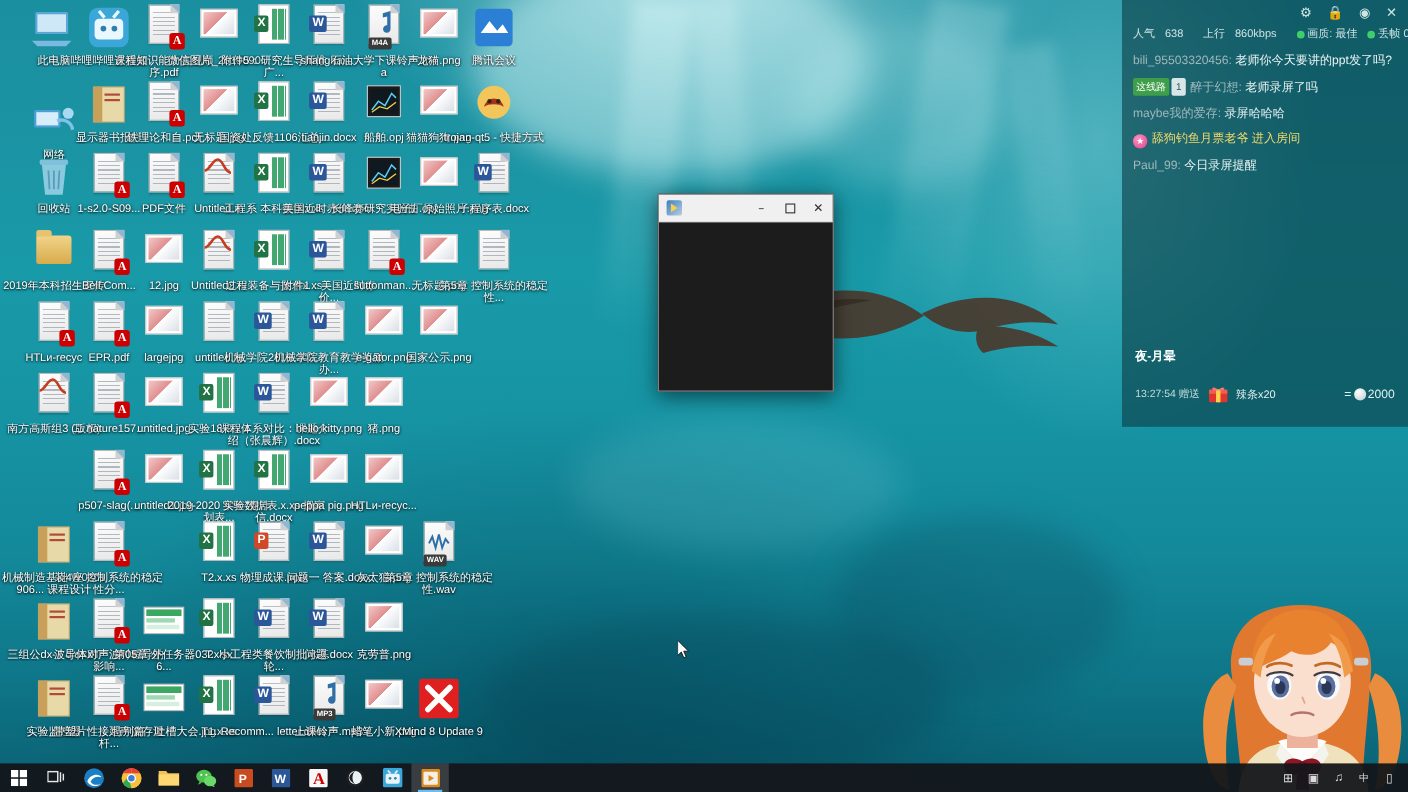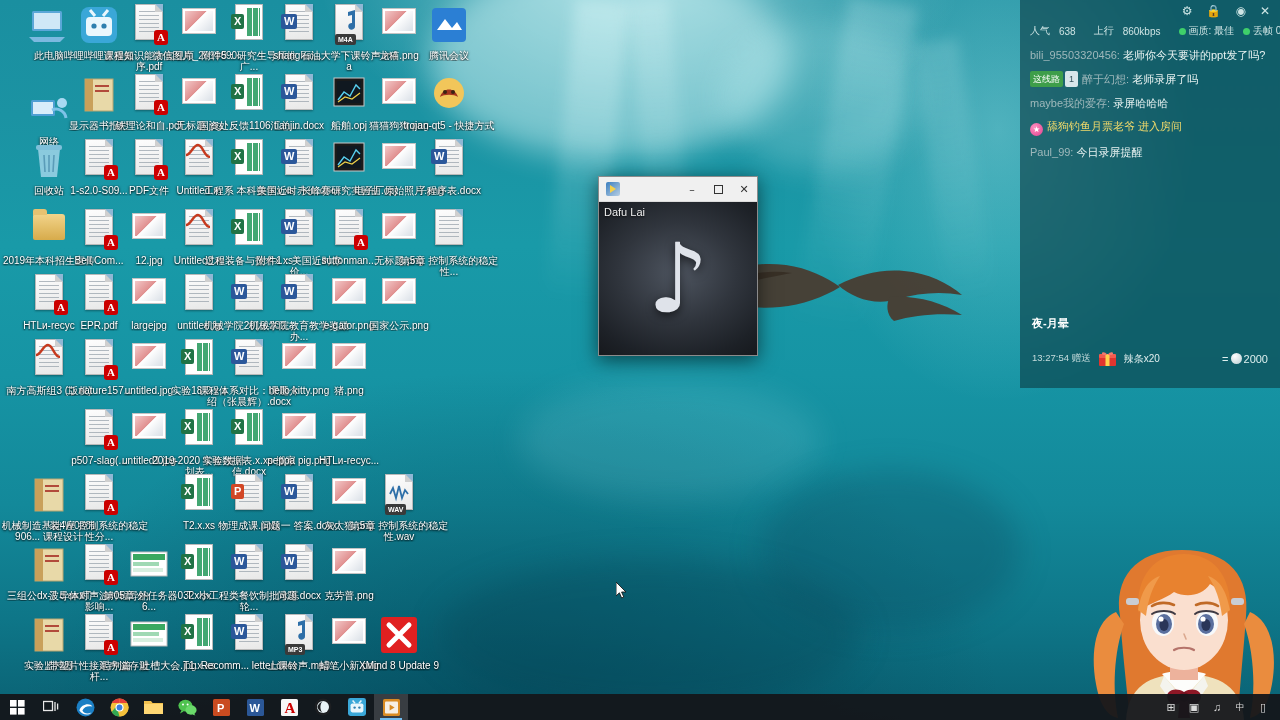--- a/index.html
+++ b/index.html
@@ -854,24 +854,20 @@
   <div id="player">
     <div id="player-titlebar">
       <div id="player-appicon"></div>
       <div style="flex:1"></div>
       <div class="winbtn">–</div>
       <div class="winbtn">
         <span style="display:inline-block;width:9px;height:9px;border:1px solid #333;"></span>
       </div>
       <div class="winbtn">✕</div>
     </div>
-    <div id="player-body">
-      <div id="player-track">Dafu Lai</div>
-      <div id="note">♪</div>
-    </div>
   </div>
 
   <div id="chat">
     <div id="chat-controls">
       <span class="ctrl-icon">⚙</span>
       <span class="ctrl-icon">🔒</span>
       <span class="ctrl-icon">◉</span>
       <span class="ctrl-icon">✕</span>
     </div>
     <div id="chat-stats">

